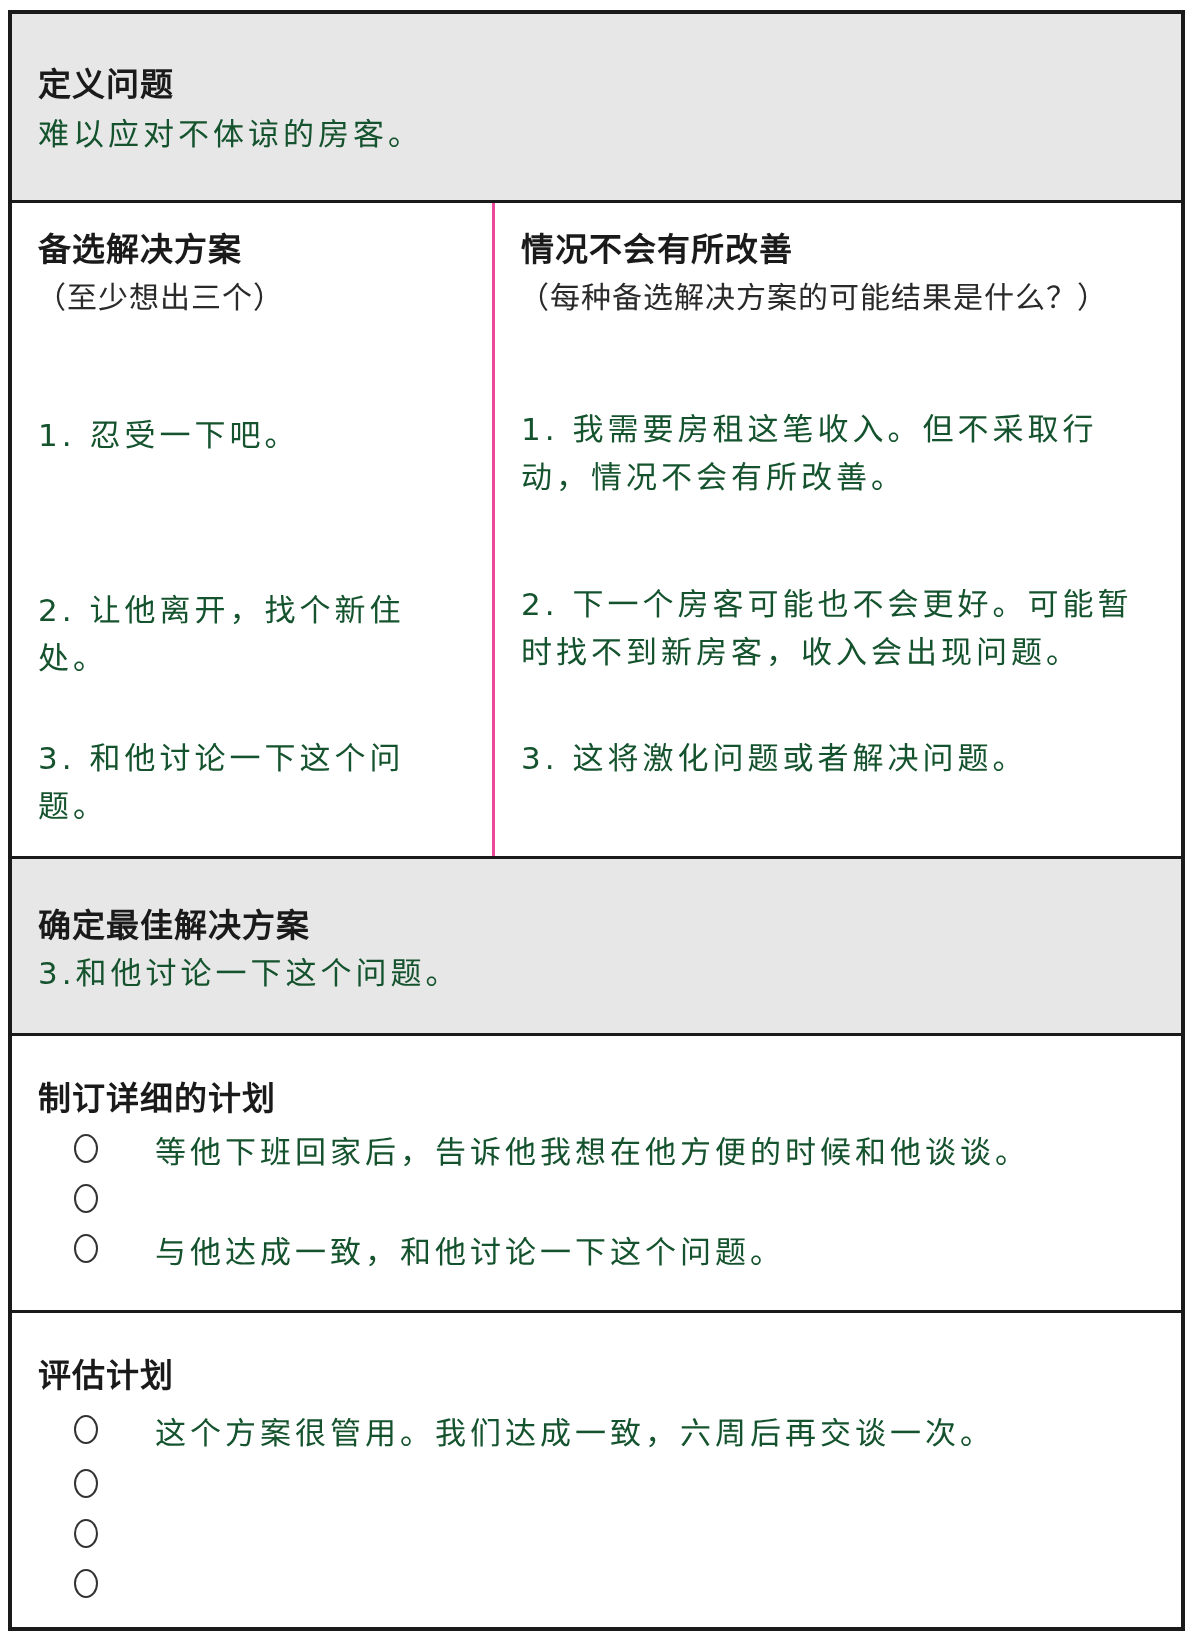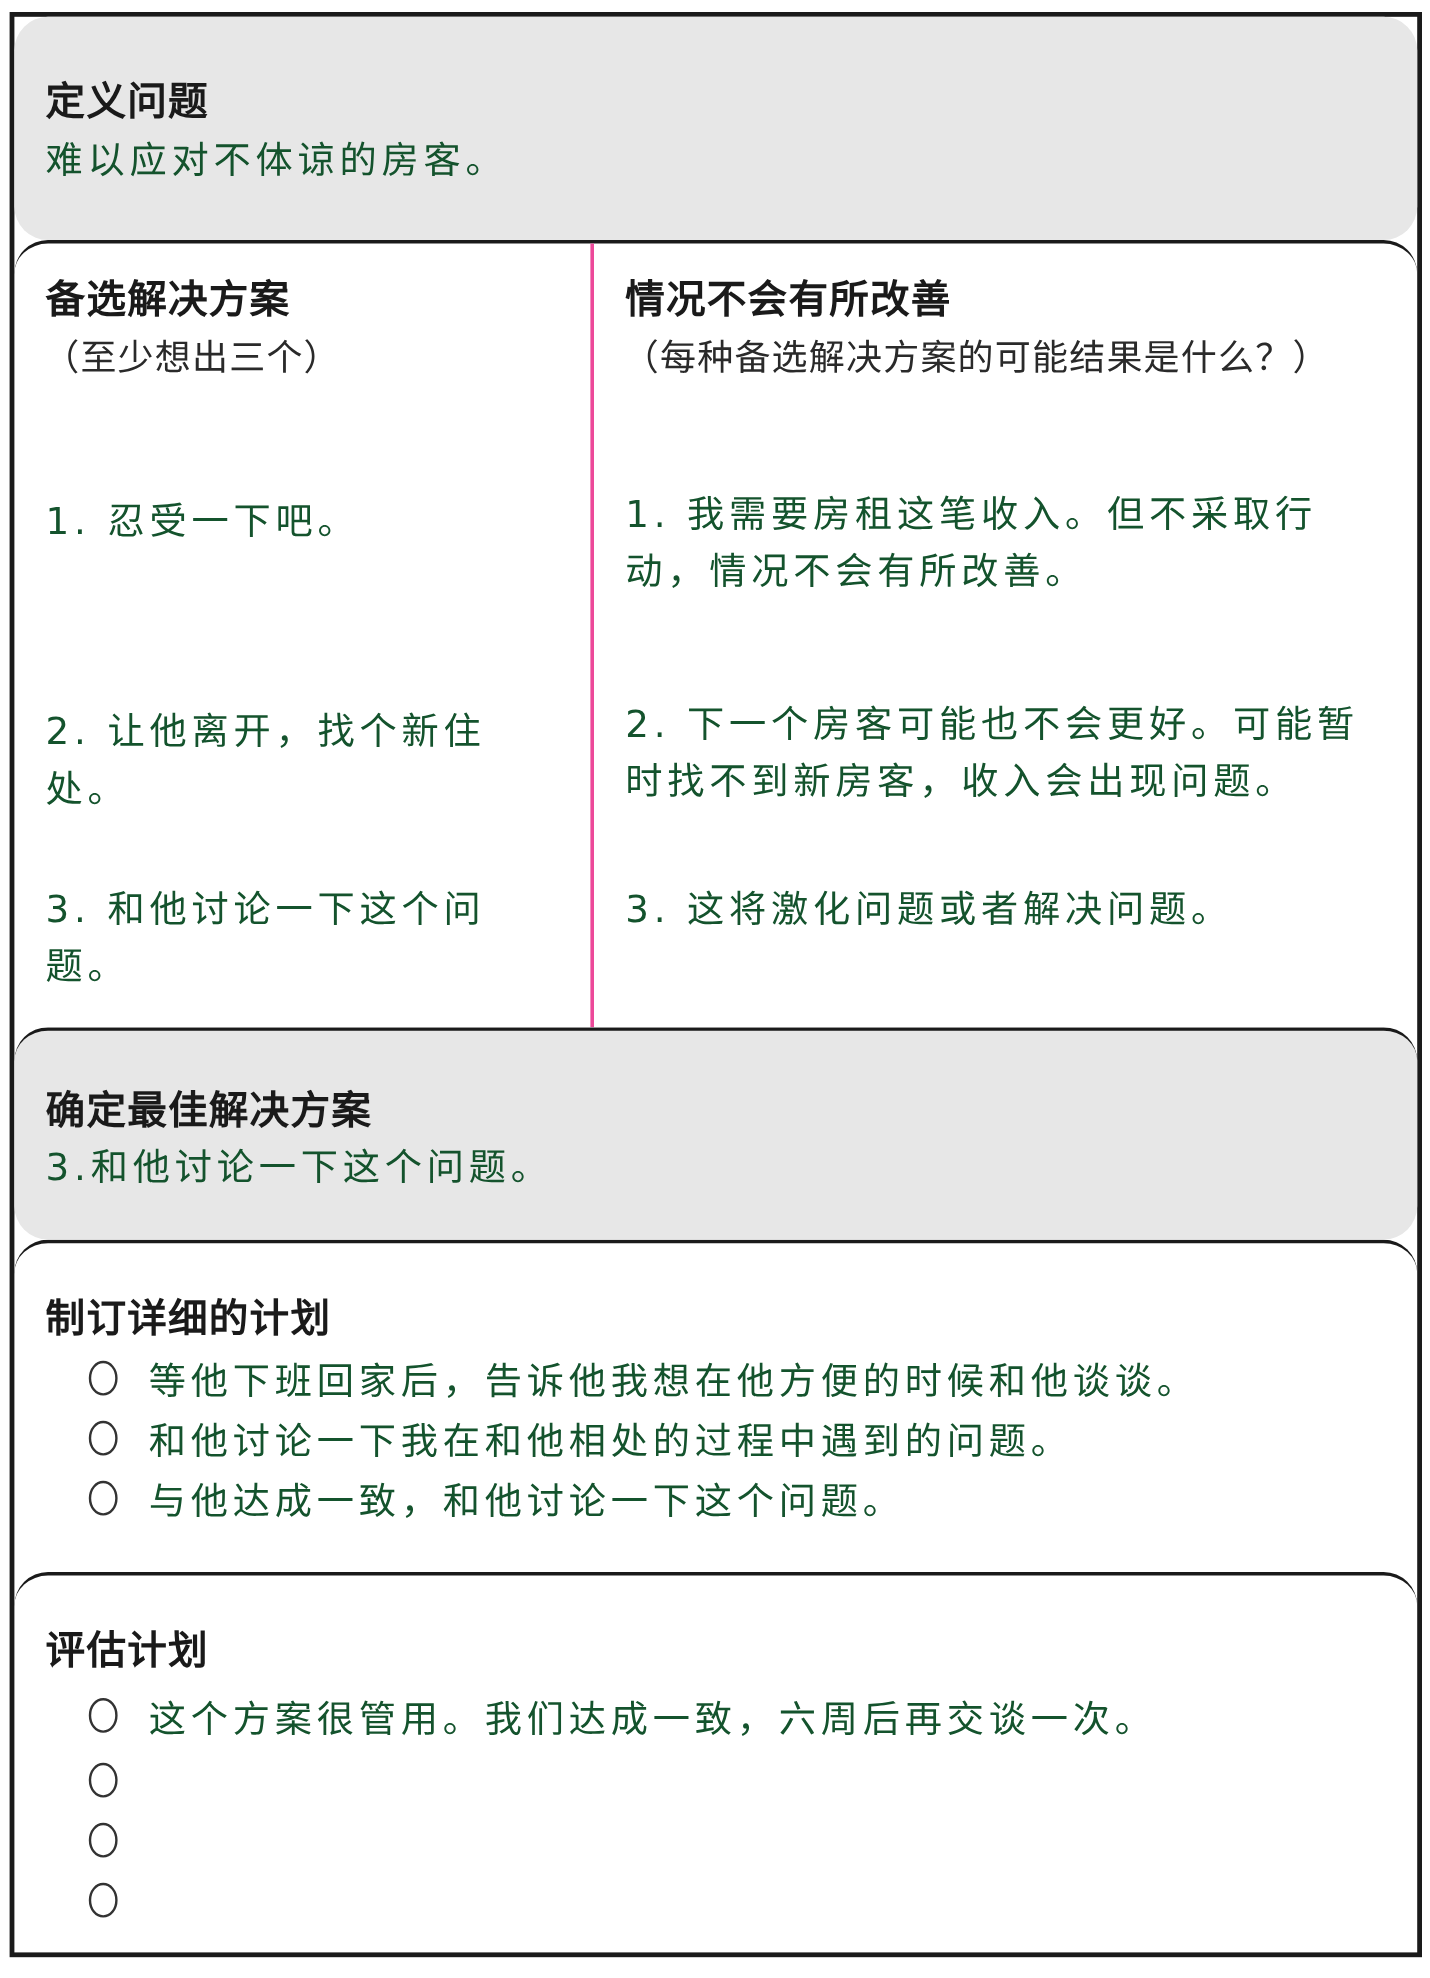--- a/index.html
+++ b/index.html
@@ -20,21 +20,21 @@
     left: 8px;
     top: 10px;
     width: 1177px;
     height: 1621px;
     border: 4px solid #1a1a1a;
     box-sizing: border-box;
     display: flex;
     flex-direction: column;
     background: #ffffff;
   }
-  .sec { position: relative; box-sizing: border-box; border-radius: 28px; }
+  .sec { position: relative; box-sizing: border-box; }
   .sec + .sec { border-top: 3px solid #1a1a1a; }
   .gray { background: #e7e7e7; }
 
   .sec-define  { height: 186px; }
   .sec-columns { height: 656px; display: flex; }
   .sec-best    { height: 177px; }
   .sec-plan    { height: 277px; }
   .sec-eval    { flex: 1; }
 
   .col { position: relative; box-sizing: border-box; height: 100%; }
@@ -69,20 +69,21 @@
   .hand-line { position: absolute; left: 26px; white-space: nowrap; }
   .num-item { position: absolute; left: 26px; right: 28px; margin: 0; }
   .num-item .num { margin-right: 14px; }
 
   .bullet-row {
     position: absolute;
     left: 62px;
     right: 30px;
     display: flex;
     align-items: flex-start;
+    gap: 31px;
   }
   .circle-bullet {
     flex: 0 0 auto;
     width: 20px;
     height: 25px;
     border: 2px solid #333333;
     border-radius: 50%;
     margin-top: 6px;
     margin-right: 26px;
     background: transparent;
@@ -140,21 +141,20 @@
 
     <div class="sec sec-plan">
       <div class="printed-title" style="top:36px">制订详细的计划</div>
 
       <div class="bullet-row" style="top:92px">
         <span class="circle-bullet"></span>
         <span class="hand bullet-text">等他下班回家后，告诉他我想在他方便的时候和他谈谈。</span>
       </div>
       <div class="bullet-row" style="top:142px">
         <span class="circle-bullet"></span>
-        <span class="hand bullet-text">和他讨论一下我在和他相处的过程中遇到的问题。</span>
       </div>
       <div class="bullet-row" style="top:192px">
         <span class="circle-bullet"></span>
         <span class="hand bullet-text">与他达成一致，和他讨论一下这个问题。</span>
       </div>
     </div>
 
     <div class="sec sec-eval">
       <div class="printed-title" style="top:36px">评估计划</div>
 

